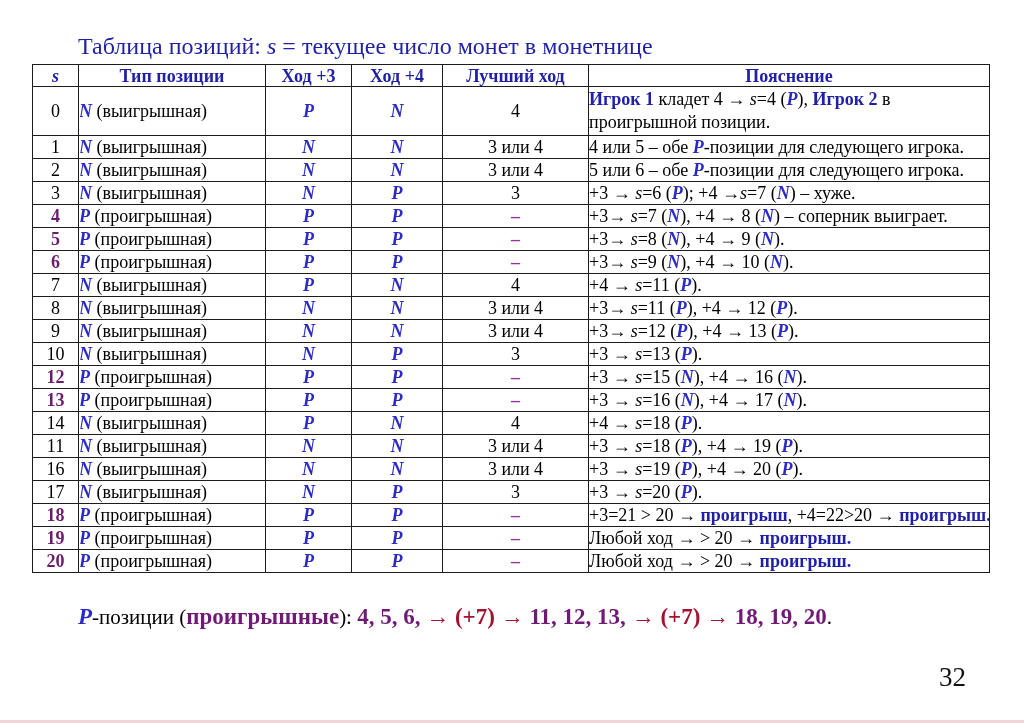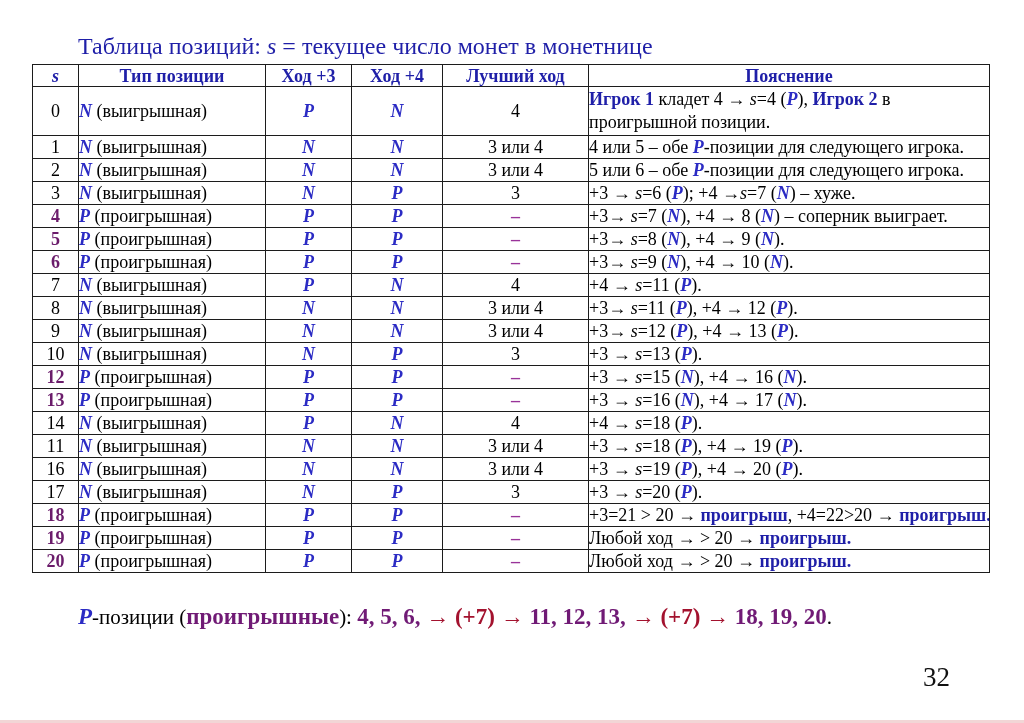--- a/index.html
+++ b/index.html
@@ -17,21 +17,21 @@
   table.positions th, table.positions td{
     border:1.5px solid #1c1c1c;padding:0;vertical-align:middle;
   }
   table.positions th{
     color:#1F1FA8;font-size:18px;font-weight:bold;height:21px;text-align:center;line-height:20px;
   }
   table.positions td{font-size:18px;height:22px;line-height:21px;}
   tr.first-row td{height:48px;}
   td.s-cell{text-align:center;font-size:19px;}
   tr.p-row td.s-cell{color:#6B1C6B;font-weight:bold;}
-  td.type-cell{padding-left:9px;white-space:nowrap;overflow:hidden;}
+  td.type-cell{padding-left:9px;white-space:nowrap;overflow:hidden;border-radius:8px;}
   td.move-cell{text-align:center;font-size:19px;}
   td.best-cell{text-align:center;}
   tr.p-row td.best-cell{color:#993399;font-weight:bold;}
   td.explain-cell{padding-left:6px;white-space:nowrap;overflow:hidden;}
   tr.first-row td.explain-cell{white-space:normal;line-height:23px;}
   
   .seg-k{color:#000;}
   .seg-i{color:#000;font-style:italic;}
   .seg-b{color:#1F1FA8;font-weight:bold;}
   .seg-pl{color:#2B2BC4;font-weight:bold;font-style:italic;}
@@ -39,21 +39,21 @@
   .seg-hi{font-style:italic;}
   .seg-tb{}
   .seg-tbi{font-style:italic;}
   .footer-line{
     position:absolute;left:78px;top:604px;font-size:21px;white-space:nowrap;
   }
   .seg-fp{color:#2B2BC4;font-weight:bold;font-style:italic;font-size:23px;}
   .seg-bb{color:#701a75;font-weight:bold;font-size:23px;}
   .seg-rr{color:#A3122E;font-weight:bold;font-size:23px;}
   .page-number{
-    position:absolute;right:74px;top:662px;font-size:27px;color:#111;
+    position:absolute;right:58px;top:662px;font-size:27px;color:#111;
   }
   .bottom-edge{
     position:absolute;left:0;bottom:0;width:1024px;height:3px;background:#f2d6d6;
   }
 </style>
 </head>
 <body>
 
 <div class="slide-title"><span class="seg-tb">Таблица позиций: </span><span class="seg-tbi">s</span><span class="seg-tb"> = текущее число монет в монетнице</span></div>
 

